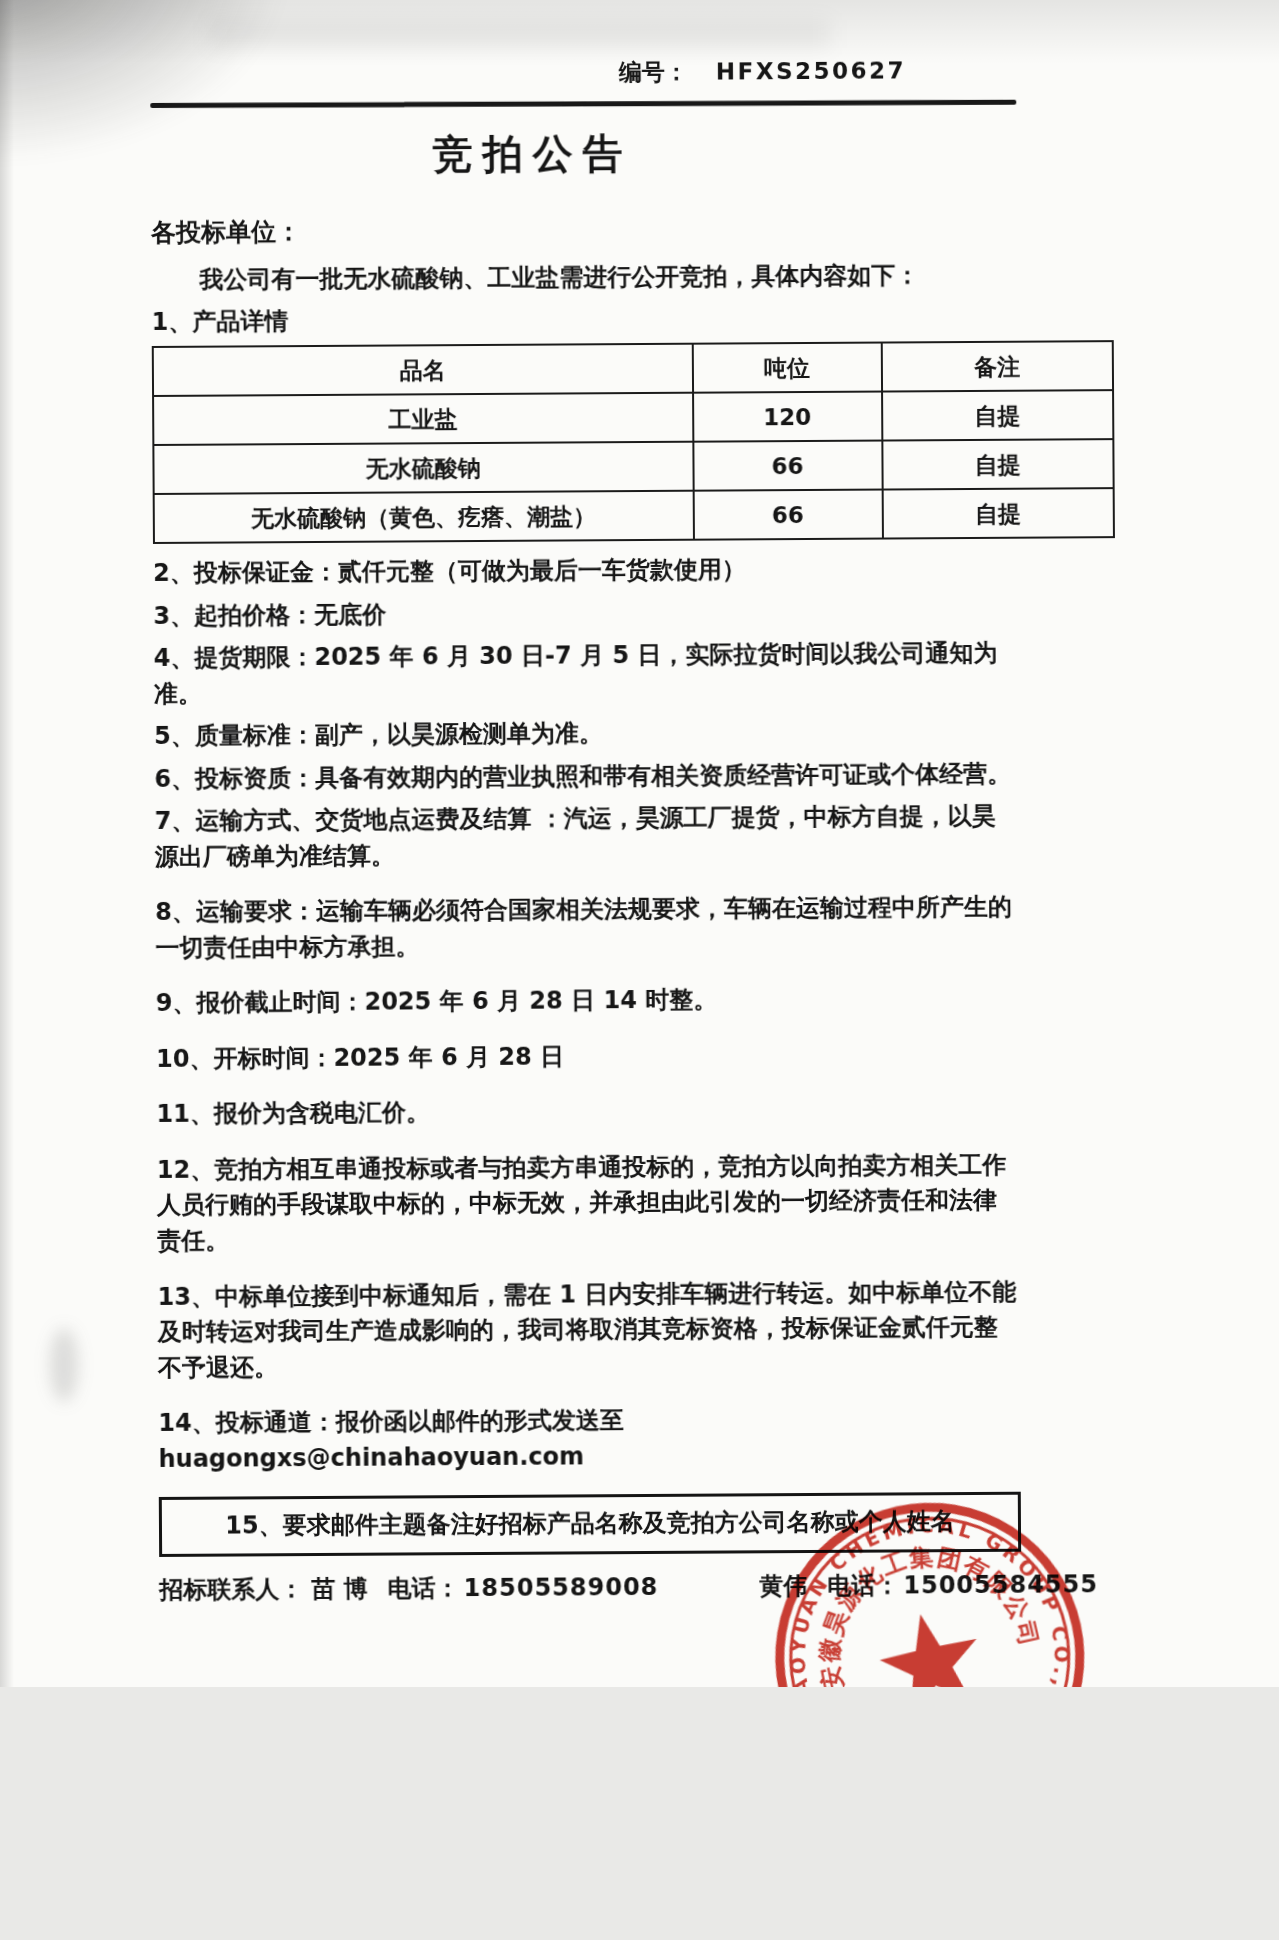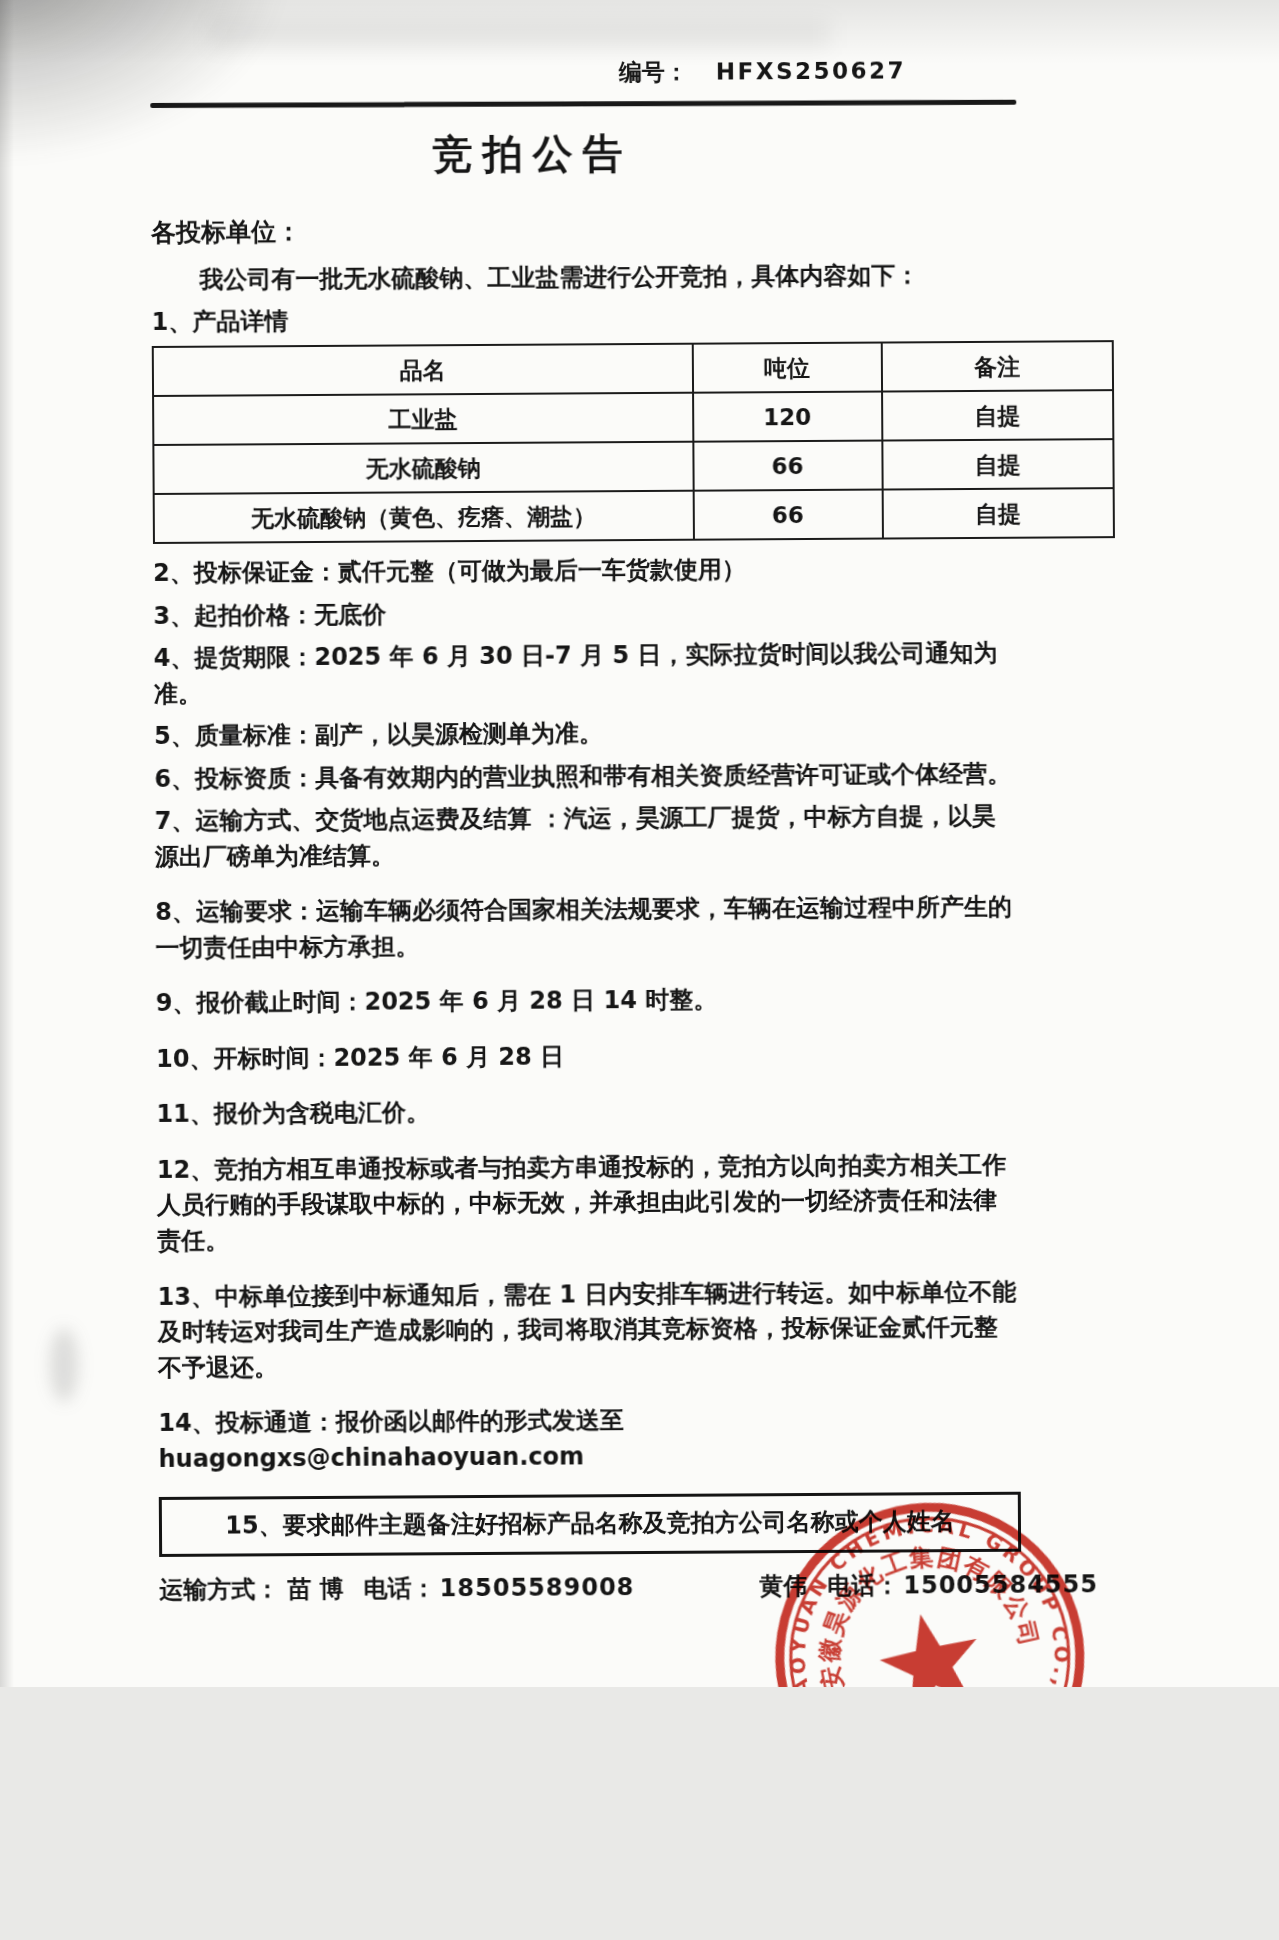--- a/index.html
+++ b/index.html
@@ -147,21 +147,21 @@
     <p class="term sp">9、报价截止时间：2025 年 6 月 28 日 14 时整。</p>
     <p class="term sp">10、开标时间：2025 年 6 月 28 日</p>
     <p class="term sp">11、报价为含税电汇价。</p>
     <p class="term sp">12、竞拍方相互串通投标或者与拍卖方串通投标的，竞拍方以向拍卖方相关工作人员行贿的手段谋取中标的，中标无效，并承担由此引发的一切经济责任和法律责任。</p>
     <p class="term sp">13、中标单位接到中标通知后，需在 1 日内安排车辆进行转运。如中标单位不能及时转运对我司生产造成影响的，我司将取消其竞标资格，投标保证金贰仟元整不予退还。</p>
     <p class="term sp">14、投标通道：报价函以邮件的形式发送至 huagongxs@chinahaoyuan.com</p>
 
     <div class="boxed">15、要求邮件主题备注好招标产品名称及竞拍方公司名称或个人姓名</div>
 
     <div class="contacts">
-      <span>运输方式：</span><span class="c-name">苗 博</span><span>电话：</span><span class="c-phone">18505589008</span>
+      <span>招标联系人：</span><span class="c-name">苗 博</span><span>电话：</span><span class="c-phone">18505589008</span>
       <span class="contact-right">
         <span class="c-name">黄伟</span><span>电话：</span><span class="c-phone">15005584555</span>
       </span>
     </div>
 
     <div class="signature">
       <div class="sig-company">安徽昊源化工集团有限公司</div>
       <div class="sig-date">2025 年 6 月 27 日</div>
     </div>
 

